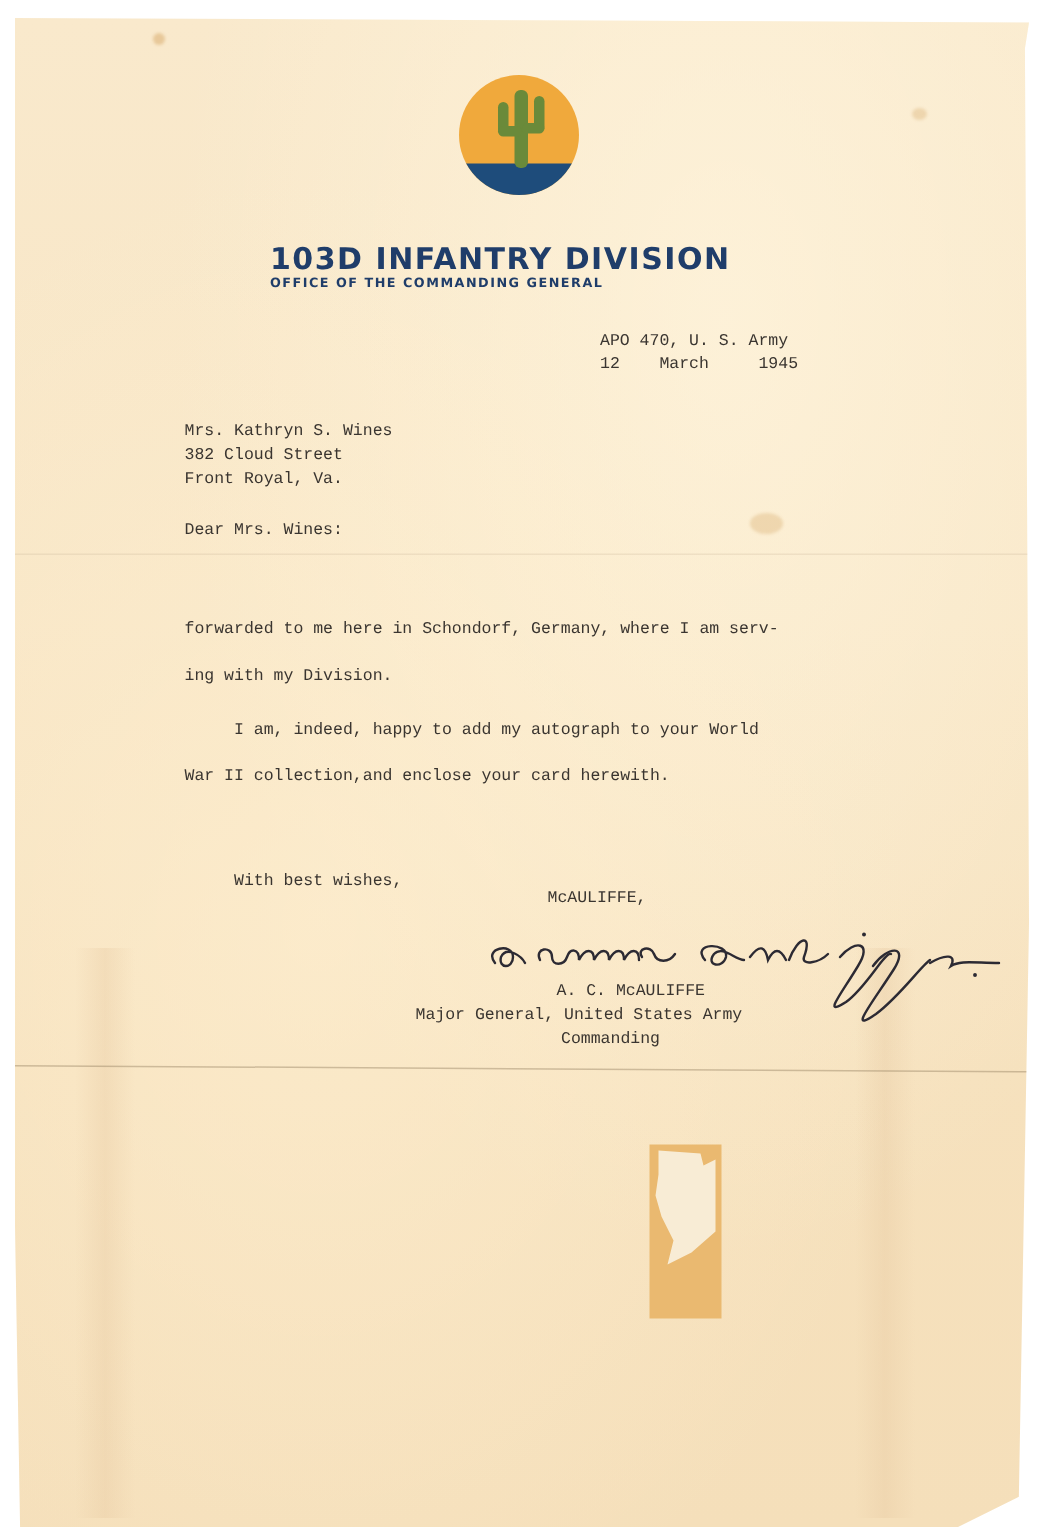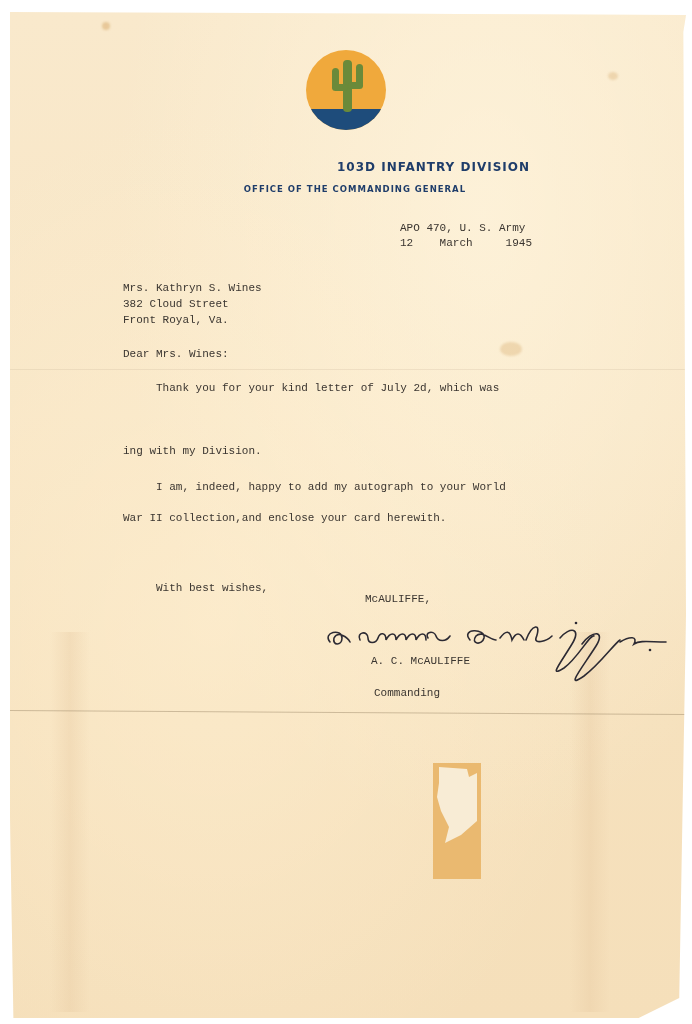--- a/index.html
+++ b/index.html
@@ -60,33 +60,32 @@
       width: 100%;
       height: 26%;
       background: #1e4c7b;
     }
     .logo svg { position: absolute; left: 0; top: 0; }
     .org-name {
       position: absolute;
       left: 170px;
       width: 350px;
       top: 148px;
-      text-align: right;
+      text-align: left;
       font-family: "DejaVu Sans", sans-serif;
       font-weight: bold;
       color: #1f3d6a;
-      font-size: 12px;
+      font-size: 20px;
       letter-spacing: 1px;
     }
     .org-sub {
       position: absolute;
       left: 170px;
       width: 350px;
       top: 172px;
-      text-align: center;
       font-family: "DejaVu Sans", sans-serif;
       font-weight: bold;
       color: #1f3d6a;
       font-size: 8.5px;
       letter-spacing: 1px;
     }
     .tw {
       position: absolute;
       font-family: "Liberation Mono", "DejaVu Sans Mono", monospace;
       font-size: 11px;
@@ -147,21 +146,21 @@
 
   <div class="tw" style="left:390px; top:209px;">APO 470, U. S. Army</div>
   <div class="tw" style="left:390px; top:224px;">12    March     1945</div>
 
   <div class="tw" style="left:113px; top:269px;">Mrs. Kathryn S. Wines</div>
   <div class="tw" style="left:113px; top:285px;">382 Cloud Street</div>
   <div class="tw" style="left:113px; top:301px;">Front Royal, Va.</div>
 
   <div class="tw" style="left:113px; top:335px;">Dear Mrs. Wines:</div>
 
-  <div class="tw" style="left:113px; top:369px;">     Thank you for your kind letter of July 2d, which was</div>
+  <div class="tw" style="left:113px; top:401px;">forwarded to me here in Schondorf, Germany, where I am serv-</div>
   <div class="tw" style="left:113px; top:432px;">ing with my Division.</div>
 
   <div class="tw" style="left:113px; top:468px;">     I am, indeed, happy to add my autograph to your World</div>
   <div class="tw" style="left:113px; top:499px;">War II collection,and enclose your card herewith.</div>
 
   <div class="tw" style="left:113px; top:529px;margin-top:40px;">     With best wishes,</div>
 
   <div class="tw" style="left:355px; top:580px;">McAULIFFE,</div>
 
   <svg class="signature" viewBox="0 0 350 80">
@@ -174,20 +173,21 @@
       <path d="M206 20 C 212 4, 222 2, 216 18 C 214 24, 226 22, 232 16"></path>
       <path d="M240 18 C 250 6, 262 8, 252 24 C 240 44, 228 58, 244 48 C 258 38, 270 14, 274 16"></path>
       <path d="M262 24 C 272 10, 286 10, 276 26 C 262 48, 244 70, 264 56 C 280 44, 294 24, 300 20"></path>
       <path d="M300 22 C 310 16, 318 16, 314 24 C 320 20, 330 22, 346 22"></path>
     </g>
     <circle cx="256" cy="3" r="1.3" fill="#2c2a33"></circle>
     <circle cx="330" cy="30" r="1.3" fill="#2c2a33"></circle>
   </svg>
 
   <div class="tw" style="left:337px; top:642px;margin-left:24px;">A. C. McAULIFFE</div>
+  <div class="tw" style="left:267px; top:658px;">Major General, United States Army</div>
   <div class="tw" style="left:364px; top:674px;">Commanding</div>
 
   <div class="clip-mark">
     <svg class="torn" viewBox="0 0 48 116" preserveAspectRatio="none">
       <path d="M6 4 L34 6 L36 14 L44 10 L44 58 L28 72 L12 80 L16 64 L8 48 L4 34 L6 20 Z" fill="#f8ecd5"></path>
     </svg>
   </div>
 </div>
 
 </body></html>

